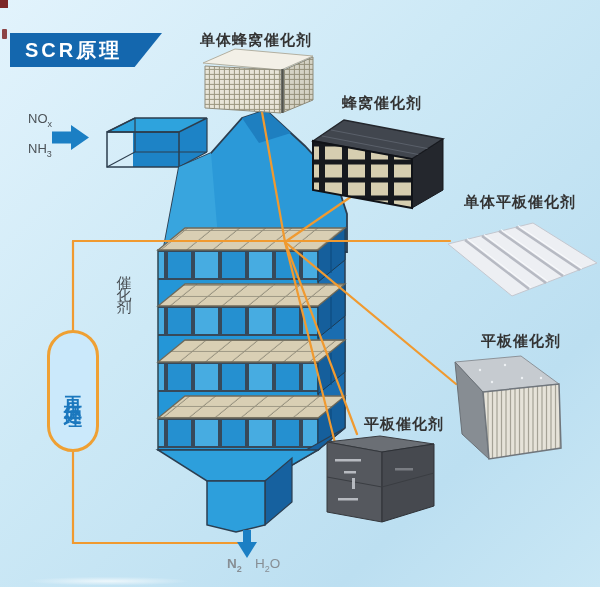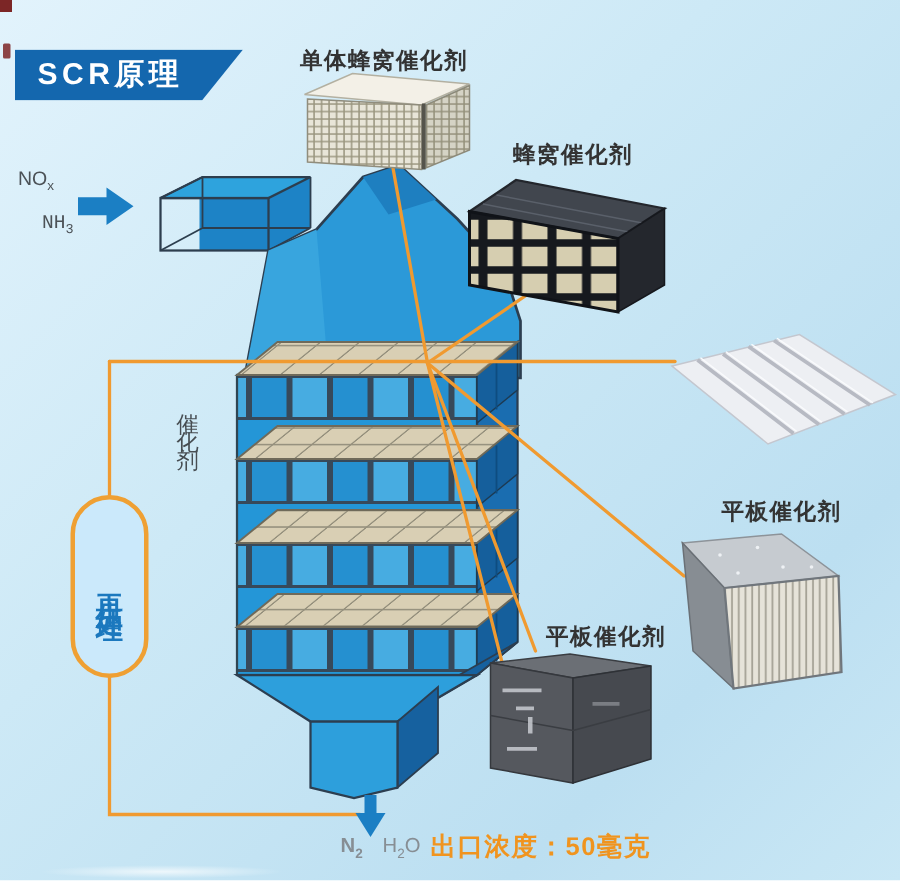--- a/index.html
+++ b/index.html
@@ -15,22 +15,22 @@
   .banner{
     left:10px;top:33px;width:152px;height:34px;background:#1467ae;
     clip-path:polygon(0 0,100% 0,82% 100%,0 100%);
     color:#ffffff;font-size:20px;font-weight:bold;letter-spacing:3px;
     line-height:34px;padding-left:15px;box-sizing:border-box;white-space:nowrap;
   }
   .inlet-conc{left:26px;top:87px;font-size:16px;font-weight:bold;color:#f0941f;letter-spacing:1px;white-space:nowrap;}
   .outlet-conc{left:287px;top:553px;font-size:17px;font-weight:bold;color:#f0941f;letter-spacing:1px;white-space:nowrap;}
   .gas{font-size:13px;color:#4c5257;white-space:nowrap;}
   .gas sub, .gasout sub{font-size:9px;}
-  .nox{left:12px;top:111px;}
-  .nh3{left:28px;top:141px;font-family:Liberation Mono, monospace;}
+  .nox{left:28px;top:111px;}
+  .nh3{left:28px;top:141px;}
   .gasout{font-size:13.5px;color:#878e94;white-space:nowrap;}
   .n2{left:227px;top:556px;font-weight:bold;}
   .h2o{left:255px;top:556px;text-align:center;}
   .cat-label{left:114px;top:264px;writing-mode:vertical-rl;letter-spacing:11px;font-size:15px;color:#474d52;font-weight:500;}
   .pill{
     left:47px;top:330px;width:52px;height:122px;border:3px solid #efa033;border-radius:27px;
     background:#cbe9fb;display:flex;align-items:center;justify-content:center;box-sizing:border-box;
   }
   .pill span{writing-mode:vertical-rl;font-size:18px;font-weight:bold;color:#1b78be;letter-spacing:5px;}
   .plabel{font-size:15px;font-weight:bold;color:#333333;letter-spacing:1px;white-space:nowrap;}
@@ -201,21 +201,21 @@
   <div class="abs gas nh3"><span>NH</span><sub>3</sub><span></span></div>
 
   <div class="abs cat-label">催化剂</div>
 
   <div class="abs pill">
     <span>再生处理</span>
   </div>
 
   <div class="abs plabel pl0">单体蜂窝催化剂</div>
   <div class="abs plabel pl1">蜂窝催化剂</div>
+  <div class="abs plabel pl2">单体平板催化剂</div>
   <div class="abs plabel pl3">平板催化剂</div>
   <div class="abs plabel pl4">平板催化剂</div>
 
   <div class="abs gasout n2"><span>N</span><sub>2</sub><span></span></div>
 
   <div class="abs gasout h2o"><span>H</span><sub>2</sub><span>O</span></div>
 
-  <div class="abs outlet-conc">出口浓度：50毫克</div>
 </div>
 
 </body></html>

